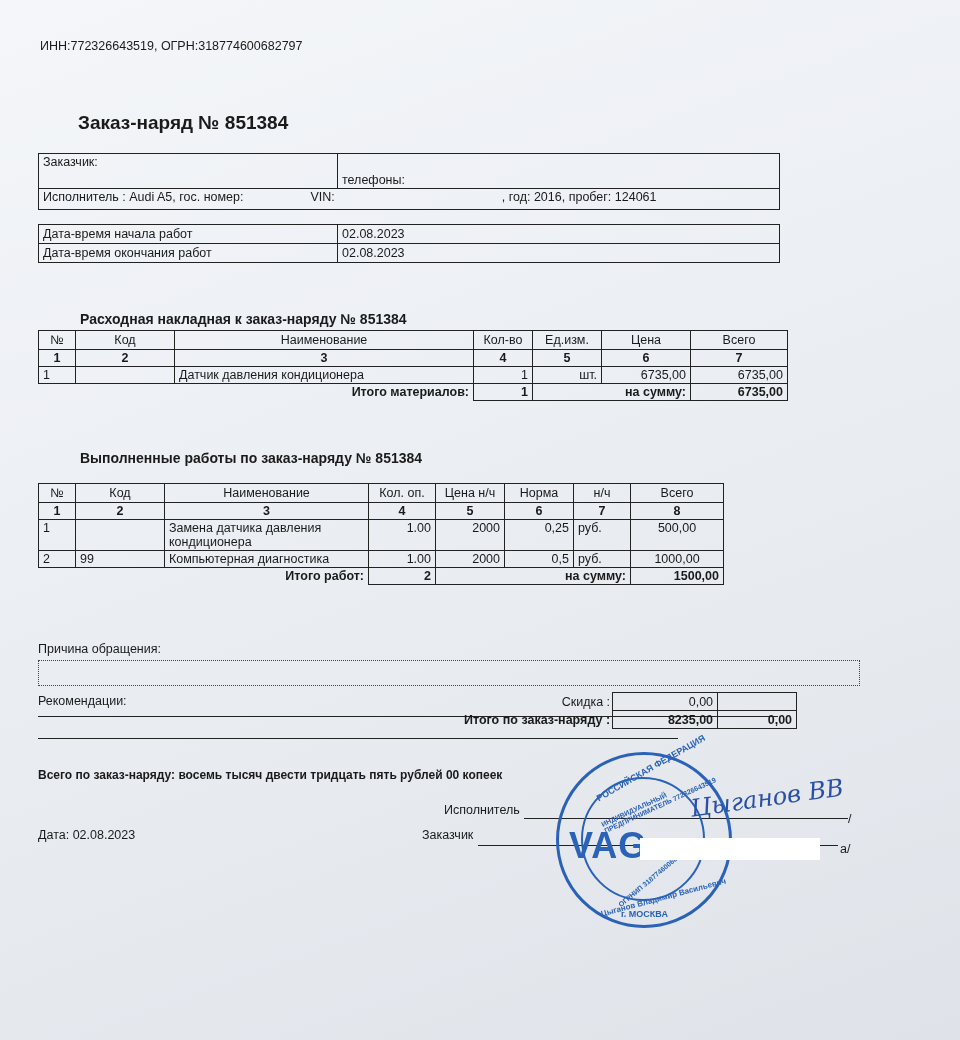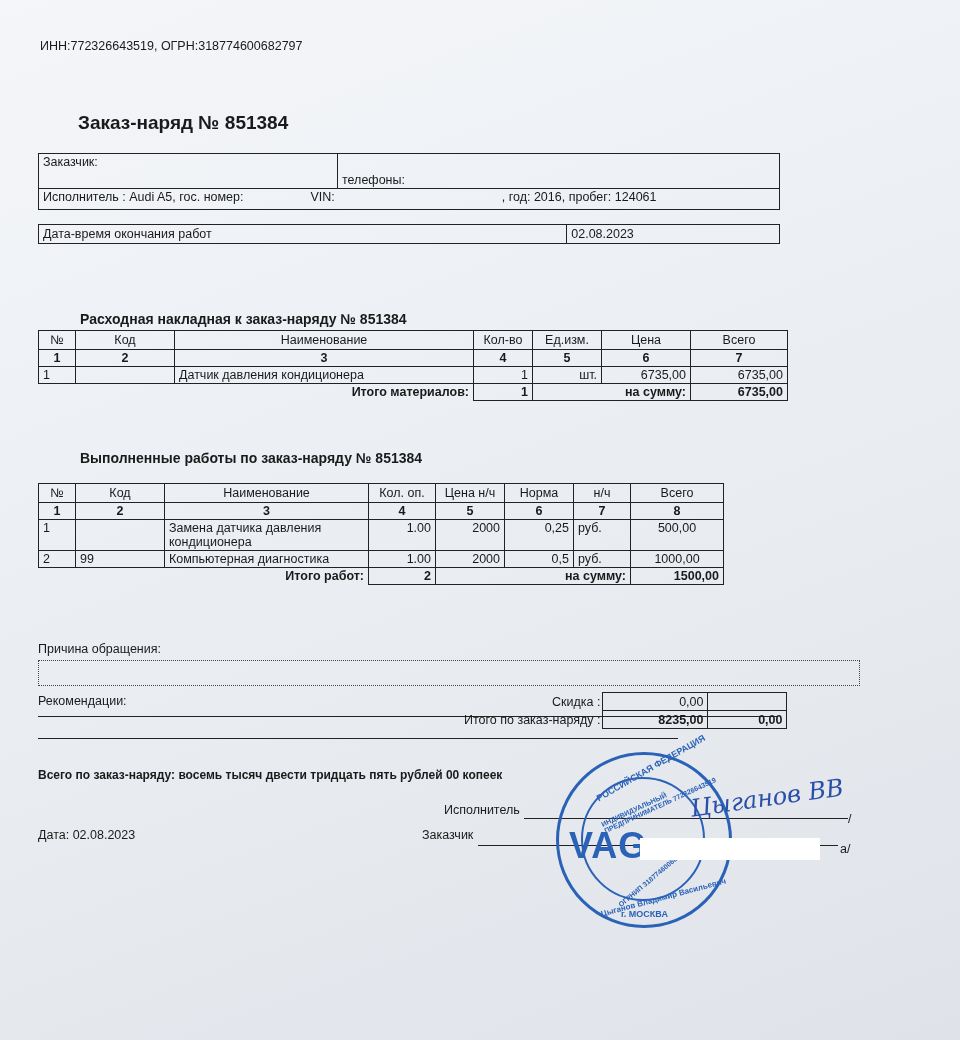--- a/index.html
+++ b/index.html
@@ -94,20 +94,24 @@
       <span>VIN:</span>
       <span style="display:inline-block; width:160px;" class="redact"></span>
       <span>, год: 2016, пробег: 124061</span>
     </td>
   </tr>
 </tbody>
   </table>
 
 <table class="abs dates">
   <tbody>
+      <tr>
+    <td style="width:290px;">Дата-время начала работ</td>
+    <td>02.08.2023</td>
+  </tr>
   <tr>
     <td>Дата-время окончания работ</td>
     <td>02.08.2023</td>
   </tr>
 </tbody>
   </table>
 
 <div class="abs sec-title mat-title">Расходная накладная к заказ-наряду №  851384</div>
 <table class="abs mat">
   <tbody>
@@ -206,21 +210,21 @@
 <div class="abs line" style="left:38px; top:738px; width:640px;"></div>
 
 <table class="abs totals">
   <tbody>
       <tr>
     <td class="lbl" style="border-right:1.5px solid #222;">Скидка :</td>
     <td class="v">0,00</td>
     <td class="v2"></td>
   </tr>
   <tr>
-    <td class="lbl" style="border-right:1.5px solid #222; font-weight:normal;">Итого по заказ-наряду :</td>
+    <td class="lbl" style="border-right:1.5px solid #222; font-weight:bold;">Итого по заказ-наряду :</td>
     <td class="v" style="font-weight:bold;">8235,00</td>
     <td class="v2" style="font-weight:bold;">0,00</td>
   </tr>
 </tbody>
   </table>
 
 <div class="abs words">Всего по заказ-наряду: восемь тысяч двести тридцать пять рублей 00 копеек</div>
 
 <div class="abs sig-label" style="left:444px; top:803px;">Исполнитель</div>
 <div class="abs line" style="left:524px; top:818px; width:324px;"></div>

